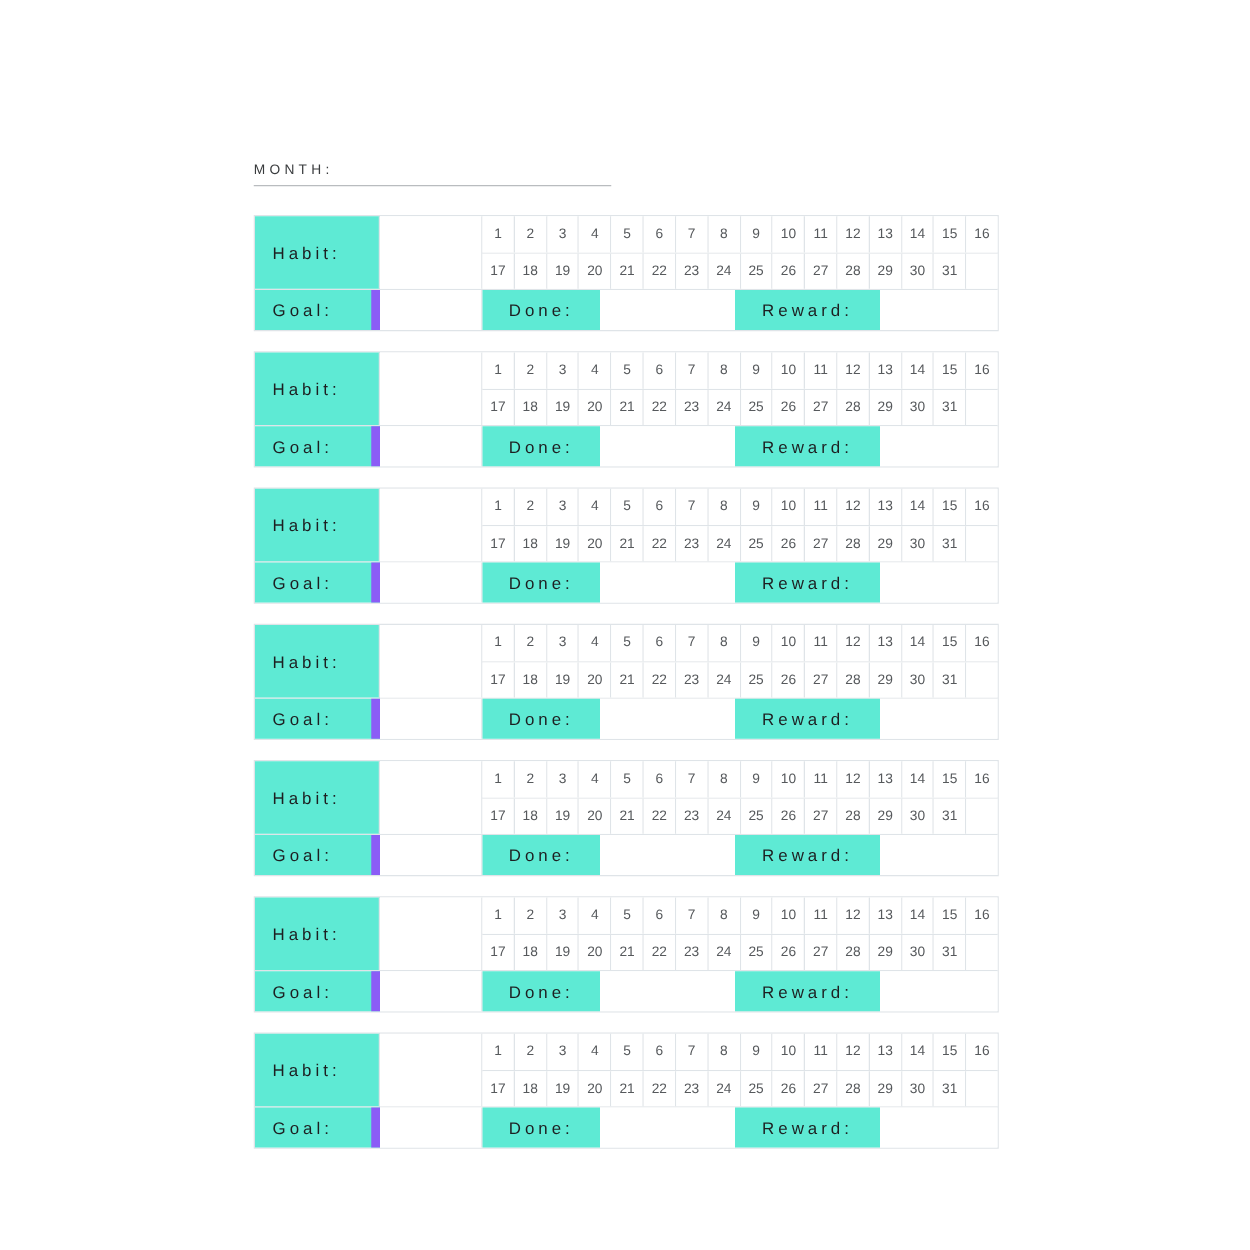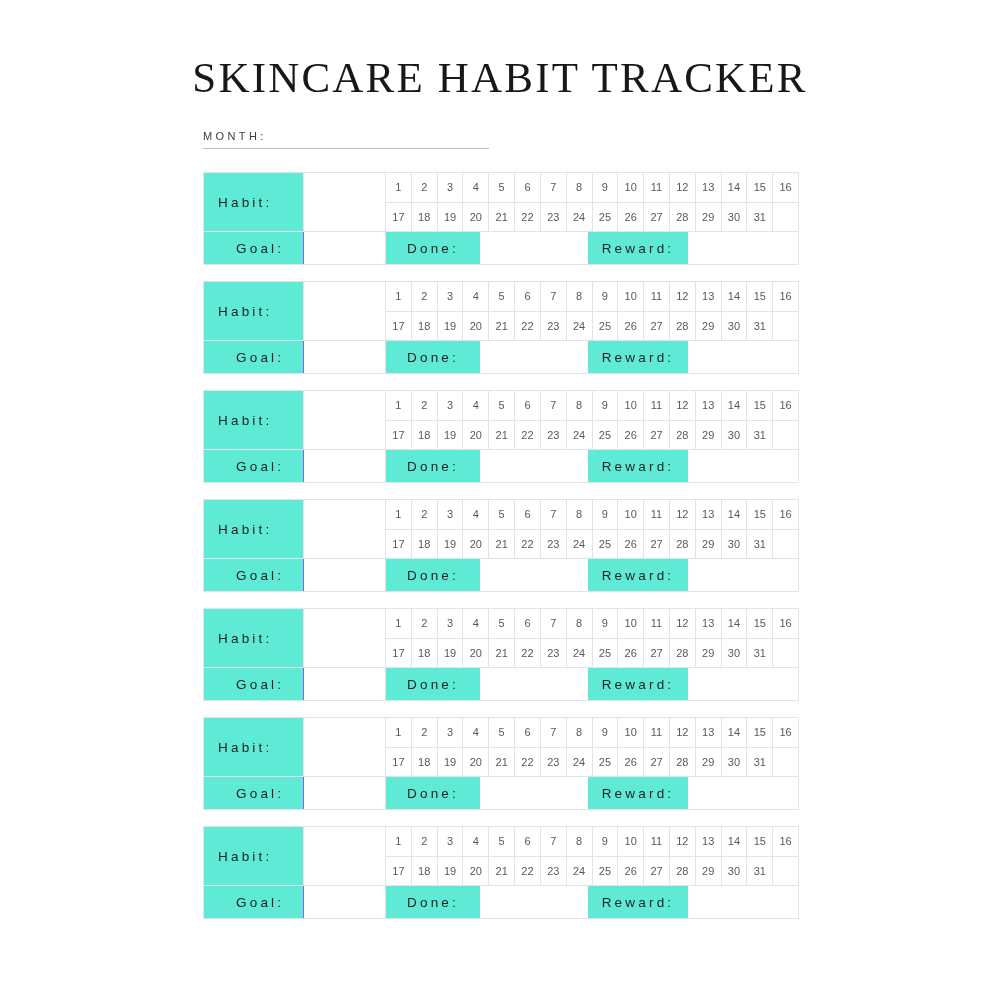--- a/index.html
+++ b/index.html
@@ -117,52 +117,51 @@
   .daycell:last-child { border-right: none; }
 
   
   .goal-row {
     display: flex;
     height: 33px;
     border-top: 1px solid #dfe4e8;
   }
   .goal-label {
     width: 100px;
-    padding-left: 32px;
-    border-right: 1px solid #8b5cf6;
+    padding-left: 14px;
+    border-right: 7px solid #8b5cf6;
   }
   .goal-entry {
     width: 82px;
     background: #ffffff;
     border-right: 1px solid #dfe4e8;
   }
   .done-label {
     width: 94px;
     justify-content: center;
     text-align: right;
   }
   .done-entry {
     width: 108px;
     background: #ffffff;
   }
   .reward-label {
-    width: 100px;
+    width: 116px;
     justify-content: center;
   }
   .reward-entry {
     flex: 1;
     background: #ffffff;
   }
 </style>
 </head>
 <body>
 
 <div id="page">
 
-  <div class="page-title">SKINCARE HABIT TRACKER</div>
 
   <div class="month-wrap">
     <div class="month-label">MONTH:</div>
     <div class="month-rule"></div>
   </div>
 
   <div class="blocks" id="blocks-container">
       <div class="block">
         <div class="habit-row">
           <div class="cell-label habit-label">Habit:</div>

